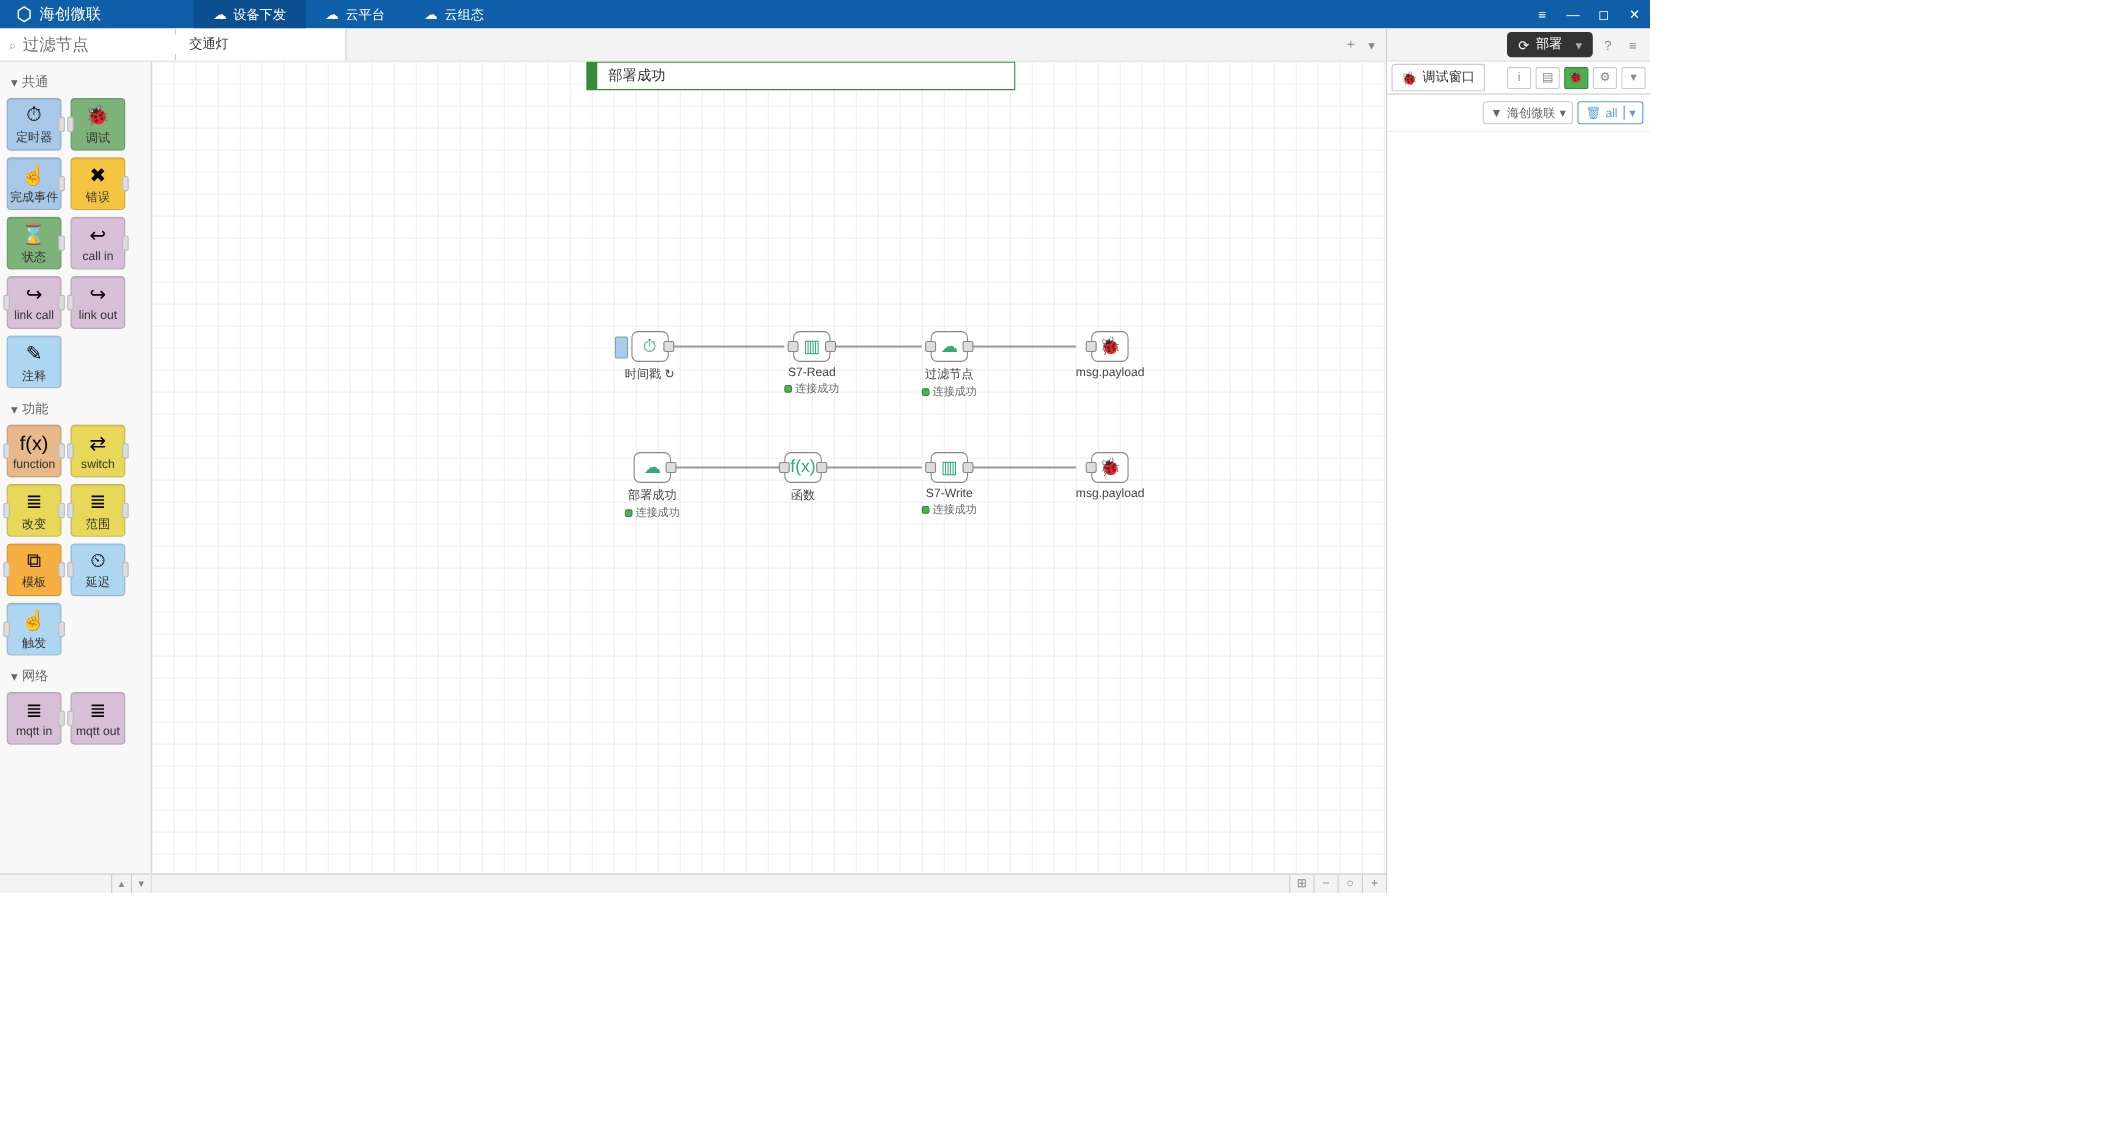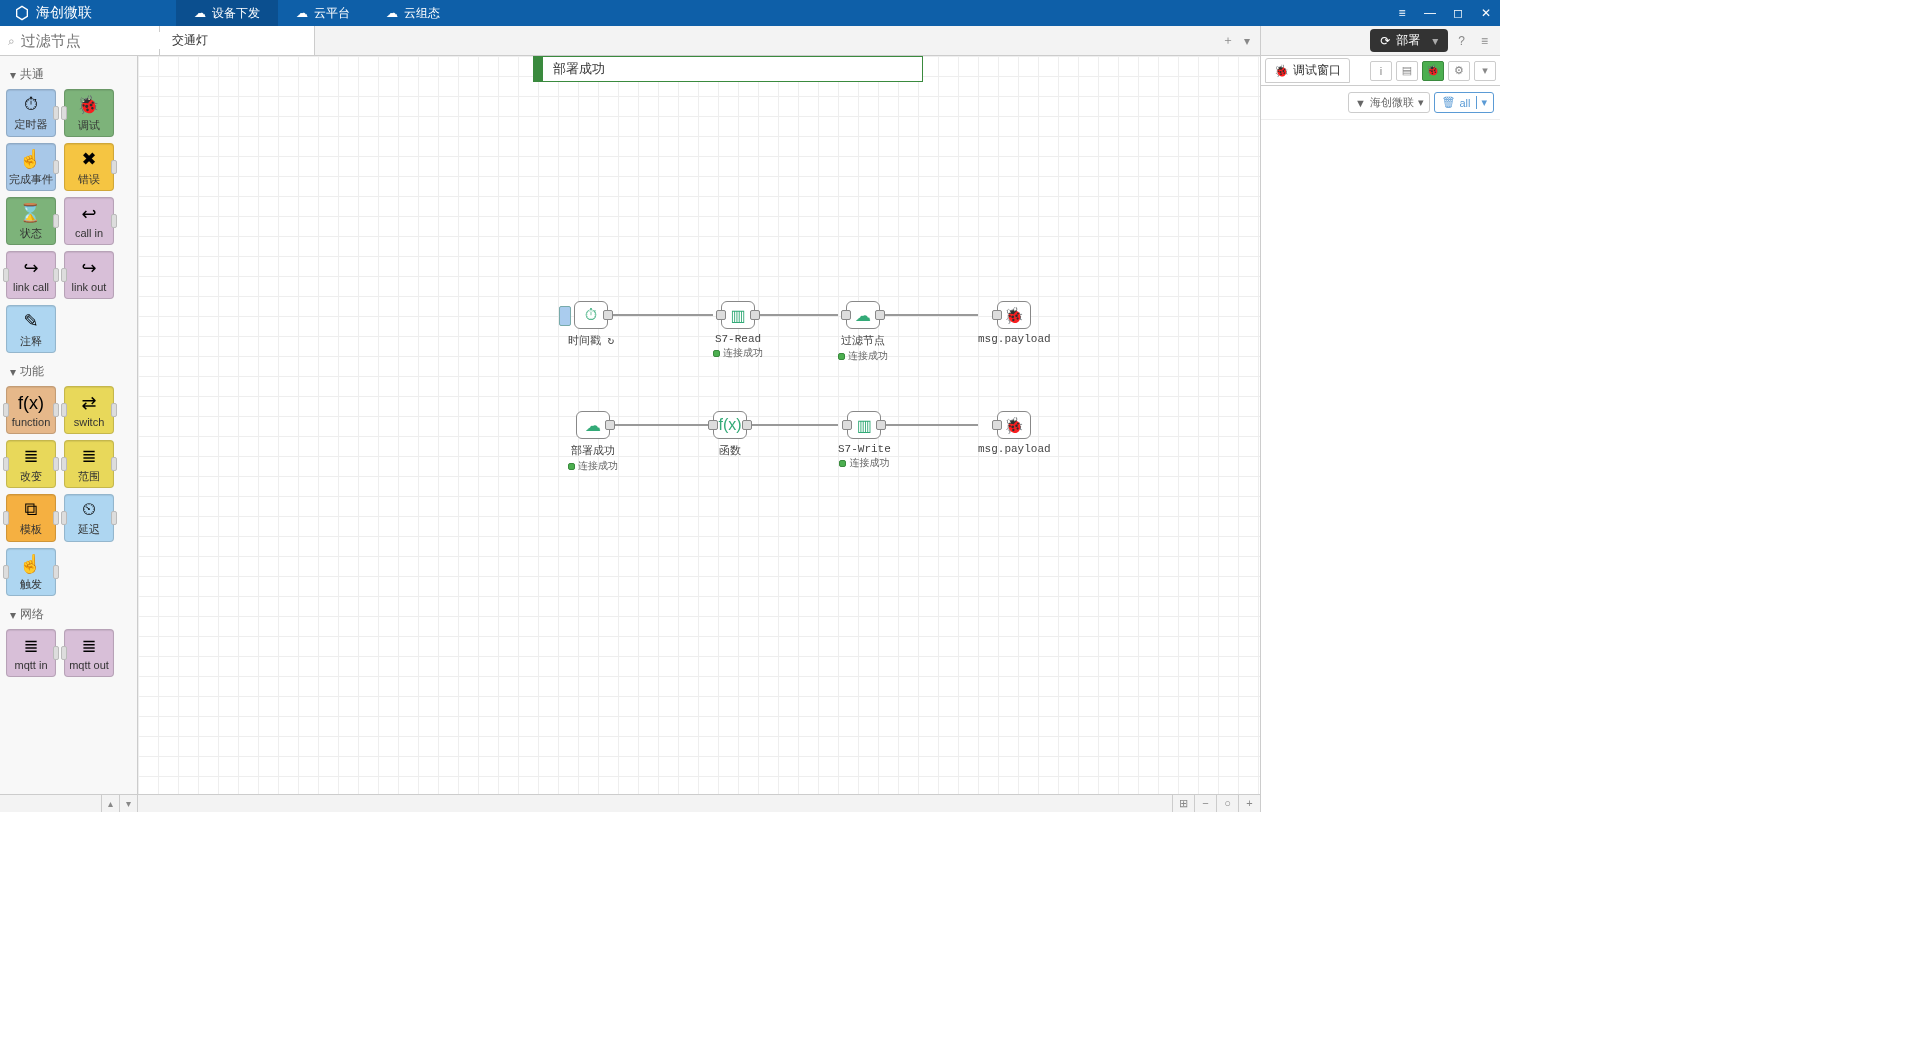--- a/index.html
+++ b/index.html
@@ -42,21 +42,21 @@
 .palette-footer .b { width: 18px; text-align: center; border-left: 1px solid #ccc; color: #888; cursor: pointer; font-size: 10px; line-height: 17px; }
 
 
 .canvas { flex: 1; position: relative; background: #fff; background-image: linear-gradient(#eee 1px, transparent 1px), linear-gradient(90deg, #eee 1px, transparent 1px); background-size: 20px 20px; overflow: hidden; }
 .canvas svg.wires { position: absolute; inset: 0; width: 100%; height: 100%; }
 .flownode { position: absolute; display: flex; flex-direction: column; align-items: center; }
 .flownode .body { width: 34px; height: 28px; border-radius: 6px; border: 1px solid #888; background: #fff; position: relative; display: flex; align-items: center; justify-content: center; }
 .flownode .body .pl, .flownode .body .pr { position: absolute; width: 10px; height: 10px; border: 1px solid #888; background: #ddd; border-radius: 2px; top: 50%; transform: translateY(-50%); }
 .flownode .body .pl { left: -6px; }
 .flownode .body .pr { right: -6px; }
-.flownode .lbl { font-size: 11px; color: #444; margin-top: 4px; white-space: nowrap; font-family: Liberation Mono, monospace; }
+.flownode .lbl { font-size: 11px; color: #444; margin-top: 4px; white-space: nowrap; }
 .flownode .status { font-size: 10px; color: #666; display: flex; align-items: center; gap: 3px; margin-top: 1px; }
 .flownode .status .dot { width: 7px; height: 7px; border-radius: 2px; background: #4caf50; border: 1px solid #3a8a3e; }
 .injectbtn { width: 12px; height: 20px; background: #aaccee; border: 1px solid #7aa; border-radius: 2px; position: absolute; left: -16px; top: 4px; }
 
 .toast { position: absolute; top: 0; left: 395px; width: 390px; height: 26px; border: 1px solid #3a8a3e; border-left: 10px solid #3a8a3e; background: #fff; display: flex; align-items: center; padding: 0 10px; color: #333; font-size: 13px; }
 
 .canvas-footer { position: absolute; bottom: 0; left: 0; right: 0; height: 18px; border-top: 1px solid #ccc; background: #f3f3f3; display: flex; justify-content: flex-end; }
 .canvas-footer .b { width: 22px; border-left: 1px solid #ccc; color: #888; text-align: center; line-height: 17px; font-size: 11px; cursor: pointer; }
 
 

